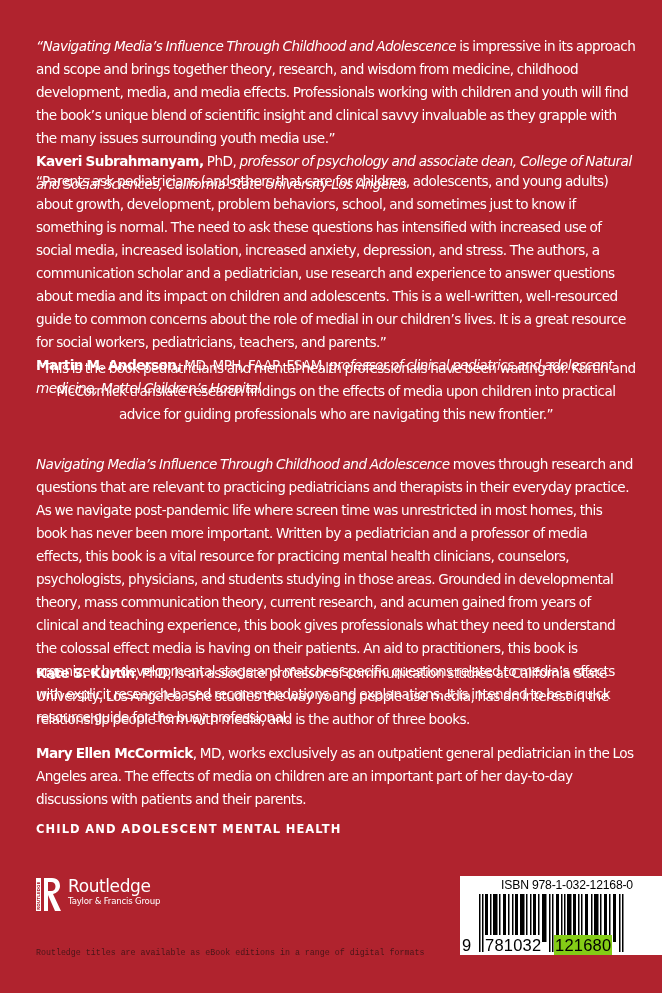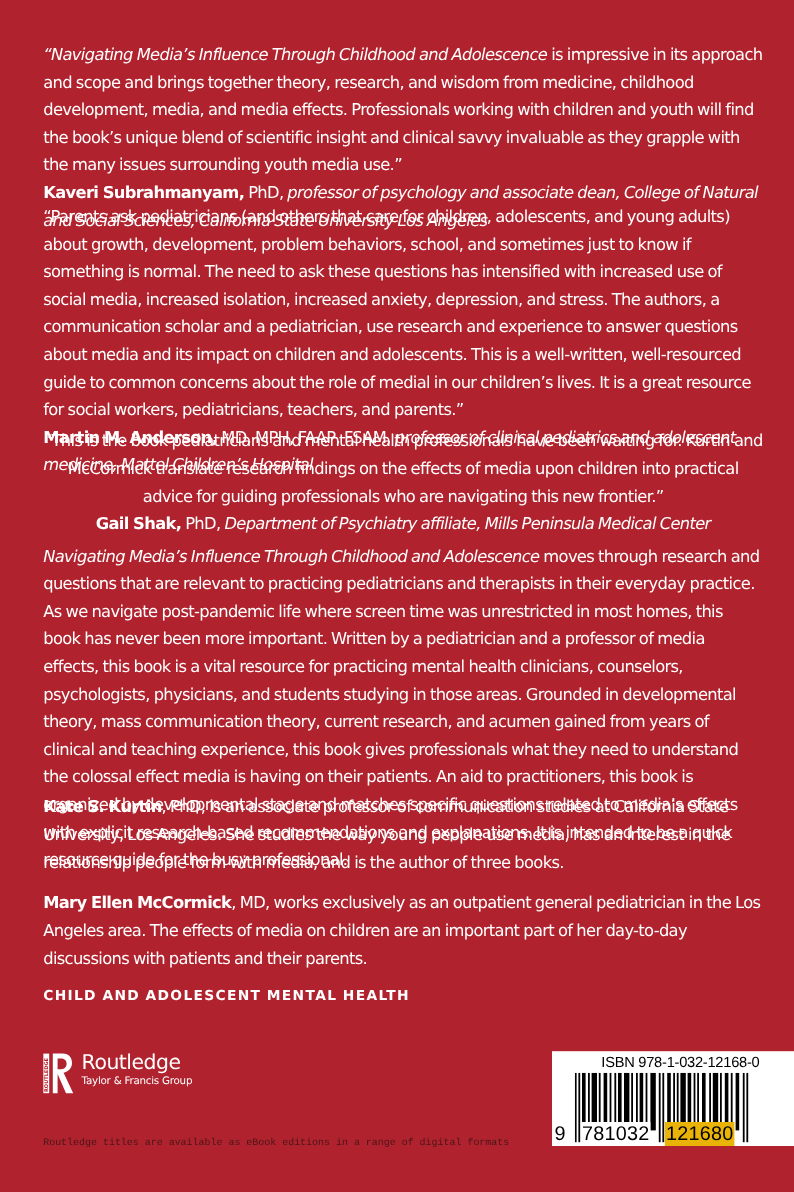--- a/index.html
+++ b/index.html
@@ -173,42 +173,41 @@
       position: absolute;
       left: 22px;
       bottom: 0;
       background: #fff;
       padding: 0 1px;
     }
     .digit-group2 {
       position: absolute;
       left: 92px;
       bottom: 0;
-      background: #eab308;
+      background: #84cc16;
       padding: 0 1px;
     }
   </style>
 </head>
 <body>
 
 <div class="content">
 
   <div id="quote1" class="block">
     <p class="quote-text"><span class="it">“Navigating Media’s Influence Through Childhood and Adolescence</span><span> is impressive in its approach and scope and brings together theory, research, and wisdom from medicine, childhood development, media, and media effects. Professionals working with children and youth will find the book’s unique blend of scientific insight and clinical savvy invaluable as they grapple with the many issues surrounding youth media use.”</span></p>
     <p class="attribution"><span class="name">Kaveri Subrahmanyam,</span><span> PhD, </span><span class="it">professor of psychology and associate dean, College of Natural and Social Sciences, California State University Los Angeles</span></p>
   </div>
 
   <div id="quote2" class="block">
     <p class="quote-text">“Parents ask pediatricians (and others that care for children, adolescents, and young adults) about growth, development, problem behaviors, school, and sometimes just to know if something is normal. The need to ask these questions has intensified with increased use of social media, increased isolation, increased anxiety, depression, and stress. The authors, a communication scholar and a pediatrician, use research and experience to answer questions about media and its impact on children and adolescents. This is a well-written, well-resourced guide to common concerns about the role of medial in our children’s lives. It is a great resource for social workers, pediatricians, teachers, and parents.”</p>
     <p class="attribution"><span class="name">Martin M. Anderson,</span><span> MD, MPH, FAAP, FSAM, </span><span class="it">professor of clinical pediatrics and adolescent medicine, Mattel Children’s Hospital</span></p>
   </div>
 
   <div id="quote3" class="block">
     <p class="quote-text">“This is the book pediatricians and mental health professionals have been waiting for. Kurtin and McCormick translate research findings on the effects of media upon children into practical advice for guiding professionals who are navigating this new frontier.”</p>
-    <p class="attribution"><span class="name">Gail Shak,</span><span> PhD, </span><span class="it">Department of Psychiatry affiliate, Mills Peninsula Medical Center</span></p>
   </div>
 
   <div id="desc" class="block">
     <p class="quote-text"><span class="it">Navigating Media’s Influence Through Childhood and Adolescence</span><span> moves through research and questions that are relevant to practicing pediatricians and therapists in their everyday practice. As we navigate post-pandemic life where screen time was unrestricted in most homes, this book has never been more important. Written by a pediatrician and a professor of media effects, this book is a vital resource for practicing mental health clinicians, counselors, psychologists, physicians, and students studying in those areas. Grounded in developmental theory, mass communication theory, current research, and acumen gained from years of clinical and teaching experience, this book gives professionals what they need to understand the colossal effect media is having on their patients. An aid to practitioners, this book is organized by developmental stage and matches specific questions related to media’s effects with explicit research-based recommendations and explanations. It is intended to be a quick resource guide for the busy professional.</span></p>
   </div>
 
   <div id="bio1" class="block">
     <p class="quote-text"><span class="name">Kate S. Kurtin</span><span>, PhD, is an associate professor of communication studies at California State University, Los Angeles. She studies the way young people use media, has an interest in the relationship people form with media, and is the author of three books.</span></p>
   </div>
 

